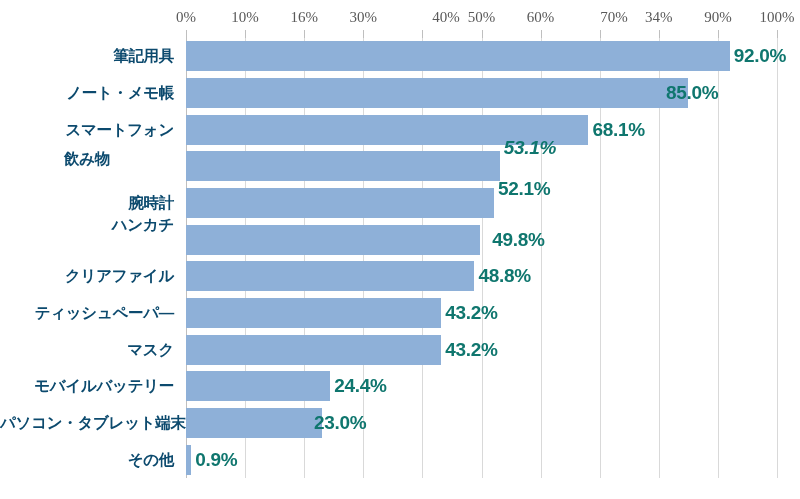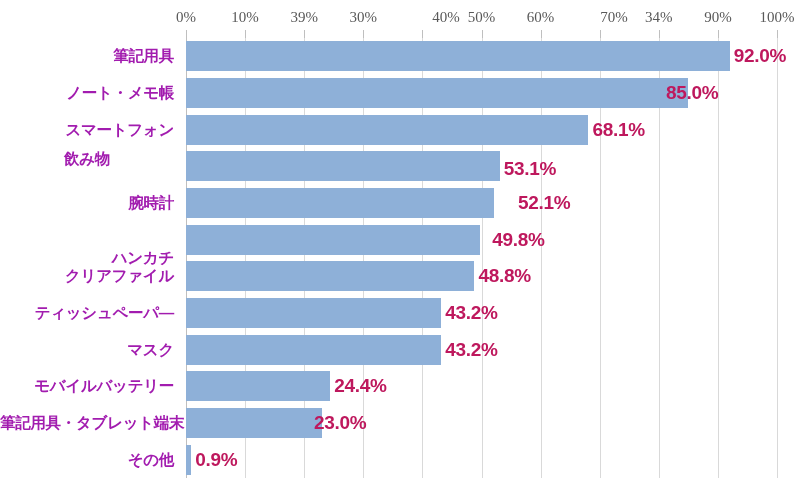--- a/index.html
+++ b/index.html
@@ -63,52 +63,52 @@
   .cat-label-wrap {
     position: absolute;
     left: 0;
     width: 180px;
     text-align: right;
     padding-right: 6px;
     box-sizing: border-box;
     font-family: "Liberation Sans", sans-serif;
     font-size: 15.5px;
     font-weight: 700;
-    color: #a21caf;
+    color: #0c4a6e;
     white-space: nowrap;
     letter-spacing: -0.3px;
   }
 
   
   .bar {
     position: absolute;
     left: 0;
     background: #8eb0d8;
   }
 
   
   .data-label {
     position: absolute;
     font-family: "Liberation Sans", sans-serif;
     font-size: 19px;
     font-weight: 700;
-    color: #be185d;
+    color: #0f766e;
     white-space: nowrap;
     letter-spacing: -0.3px;
   }
 </style>
 </head>
 <body>
 
 <div id="chart-root">
 
   <div id="xtick-labels">
       <div class="xtick-label" style="left: 186px;">0%</div>
       <div class="xtick-label" style="left: 245.1px;">10%</div>
-      <div class="xtick-label" style="left: 304.2px;">39%</div>
+      <div class="xtick-label" style="left: 304.2px;">16%</div>
       <div class="xtick-label" style="left: 363.3px;">30%</div>
       <div class="xtick-label" style="left: 446px;">40%</div>
       <div class="xtick-label" style="left: 481.5px;">50%</div>
       <div class="xtick-label" style="left: 540.6px;">60%</div>
       <div class="xtick-label" style="left: 614px;">70%</div>
       <div class="xtick-label" style="left: 658.8px;">34%</div>
       <div class="xtick-label" style="left: 717.9px;">90%</div>
       <div class="xtick-label" style="left: 777px;">100%</div>
     </div>
 
@@ -125,26 +125,26 @@
       <div class="tickmark" style="left: 717.9px; top: 30px;"></div>
       <div class="tickmark" style="left: 777px; top: 30px;"></div>
     </div>
 
   <div id="category-labels">
       <div class="cat-label-wrap" style="top: 45.3333px; height: 22px; line-height: 22px;">筆記用具</div>
       <div class="cat-label-wrap" style="top: 82px; height: 22px; line-height: 22px;">ノート・メモ帳</div>
       <div class="cat-label-wrap" style="top: 118.667px; height: 22px; line-height: 22px;">スマートフォン</div>
       <div class="cat-label-wrap" style="top: 148px; height: 22px; line-height: 22px; text-align: center;">飲み物</div>
       <div class="cat-label-wrap" style="top: 192px; height: 22px; line-height: 22px;">腕時計</div>
-      <div class="cat-label-wrap" style="top: 247px; height: 22px; line-height: 22px;">ハンカチ</div>
+      <div class="cat-label-wrap" style="top: 214px; height: 22px; line-height: 22px;">ハンカチ</div>
       <div class="cat-label-wrap" style="top: 265.333px; height: 22px; line-height: 22px;">クリアファイル</div>
       <div class="cat-label-wrap" style="top: 302px; height: 22px; line-height: 22px;">ティッシュペーパ―</div>
       <div class="cat-label-wrap" style="top: 338.667px; height: 22px; line-height: 22px;">マスク</div>
       <div class="cat-label-wrap" style="top: 375.333px; height: 22px; line-height: 22px;">モバイルバッテリー</div>
-      <div class="cat-label-wrap" style="top: 412px; height: 22px; line-height: 22px;">筆記用具・タブレット端末</div>
+      <div class="cat-label-wrap" style="top: 412px; height: 22px; line-height: 22px;">パソコン・タブレット端末</div>
       <div class="cat-label-wrap" style="top: 448.667px; height: 22px; line-height: 22px;">その他</div>
     </div>
 
   <div id="plot-area">
     <div id="gridlines">
         <div class="gridline axis-zero" style="left: 0px;"></div>
         <div class="gridline" style="left: 59.1px;"></div>
         <div class="gridline" style="left: 118.2px;"></div>
         <div class="gridline" style="left: 177.3px;"></div>
         <div class="gridline" style="left: 236.4px;"></div>
@@ -168,22 +168,22 @@
         <div class="bar" style="top: 333.333px; height: 30px; width: 144.204px; background: rgb(142, 176, 216);"></div>
         <div class="bar" style="top: 370px; height: 30px; width: 135.93px; background: rgb(142, 176, 216);"></div>
         <div class="bar" style="top: 406.667px; height: 30px; width: 5.319px; background: rgb(142, 176, 216);"></div>
       </div>
   </div>
 
   <div id="data-labels">
       <div class="data-label" style="top: 44.3333px; height: 24px; line-height: 24px; left: 733.72px;">92.0%</div>
       <div class="data-label" style="top: 81px; height: 24px; line-height: 24px; left: 666px;">85.0%</div>
       <div class="data-label" style="top: 117.667px; height: 24px; line-height: 24px; left: 592.471px;">68.1%</div>
-      <div class="data-label" style="top: 157px; height: 24px; line-height: 24px; left: 503.821px;">53.1%</div>
-      <div class="data-label" style="top: 191px; height: 24px; line-height: 24px; left: 497.911px; margin-left: 20px;">52.1%</div>
+      <div class="data-label" style="top: 136px; height: 24px; line-height: 24px; left: 503.821px; font-style: italic;">53.1%</div>
+      <div class="data-label" style="top: 177px; height: 24px; line-height: 24px; left: 497.911px;">52.1%</div>
       <div class="data-label" style="top: 227.667px; height: 24px; line-height: 24px; left: 484.318px; padding-left: 8px;">49.8%</div>
       <div class="data-label" style="top: 264.333px; height: 24px; line-height: 24px; left: 478.408px;">48.8%</div>
       <div class="data-label" style="top: 301px; height: 24px; line-height: 24px; left: 445.312px;">43.2%</div>
       <div class="data-label" style="top: 337.667px; height: 24px; line-height: 24px; left: 445.312px;">43.2%</div>
       <div class="data-label" style="top: 374.333px; height: 24px; line-height: 24px; left: 334.204px;">24.4%</div>
       <div class="data-label" style="top: 411px; height: 24px; line-height: 24px; left: 314px;">23.0%</div>
       <div class="data-label" style="top: 447.667px; height: 24px; line-height: 24px; left: 195.319px;">0.9%</div>
     </div>
 
 </div>

